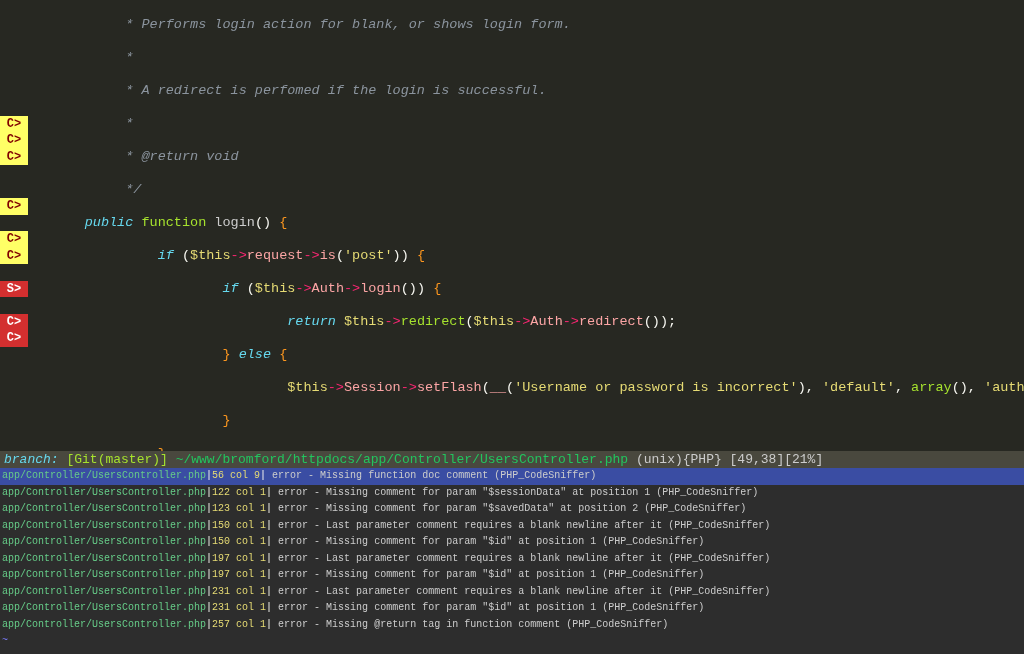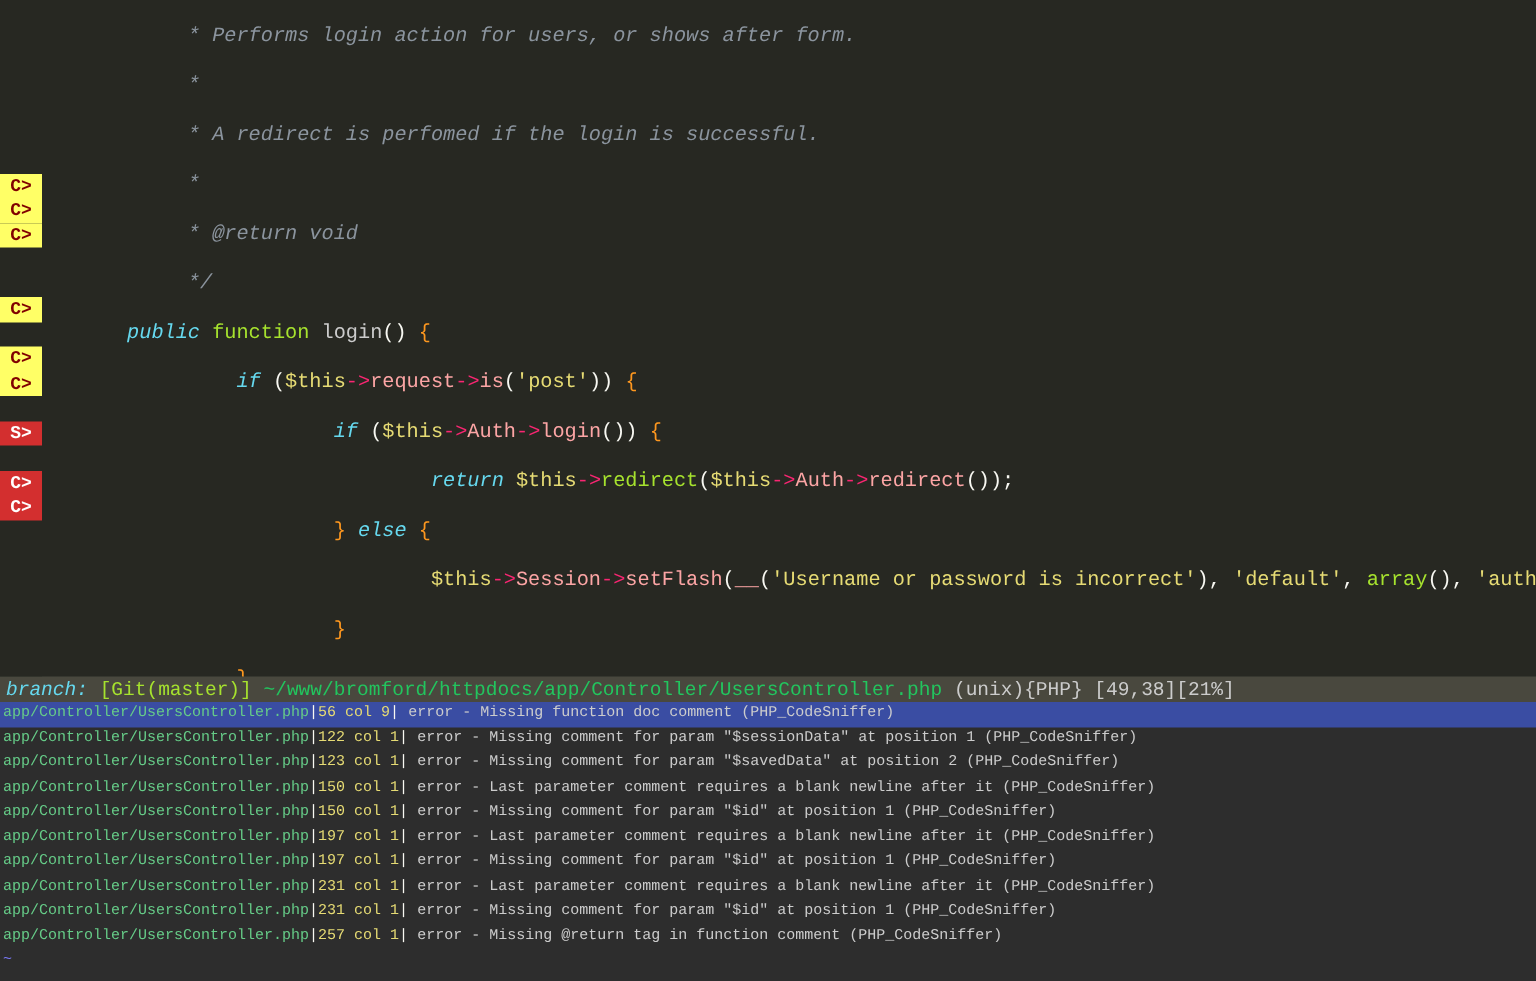--- a/index.html
+++ b/index.html
@@ -170,21 +170,21 @@
           <span></span>
         </div>
       <div class="gut-line">
           <span></span>
         </div>
       <div class="gut-line">
           <span></span>
         </div>
     </div>
     <div class="code">
-<div class="code-line">       <span class="c-doc">     * Performs login action for users, or shows after form.</span></div>
+<div class="code-line">       <span class="c-doc">     * Performs login action for blank, or shows login form.</span></div>
 <div class="code-line">       <span class="c-doc">     *</span></div>
 <div class="code-line">       <span class="c-doc">     * A redirect is perfomed if the login is successful.</span></div>
 <div class="code-line">       <span class="c-doc">     *</span></div>
 <div class="code-line">       <span class="c-doc">     * @return void</span></div>
 <div class="code-line">       <span class="c-doc">     */</span></div>
 <div class="code-line">       <span class="c-key">public</span> <span class="c-func">function</span> <span class="c-funcname">login</span><span class="c-paren">()</span> <span class="c-brace">{</span></div>
 <div class="code-line">                <span class="c-key">if</span> <span class="c-paren">(</span><span class="c-varthis">$this</span><span class="c-arrow">-&gt;</span><span class="c-ident">request</span><span class="c-arrow">-&gt;</span><span class="c-ident">is</span><span class="c-paren">(</span><span class="c-str">'post'</span><span class="c-paren">))</span> <span class="c-brace">{</span></div>
 <div class="code-line">                        <span class="c-key">if</span> <span class="c-paren">(</span><span class="c-varthis">$this</span><span class="c-arrow">-&gt;</span><span class="c-ident">Auth</span><span class="c-arrow">-&gt;</span><span class="c-ident">login</span><span class="c-paren">())</span> <span class="c-brace">{</span></div>
 <div class="code-line">                                <span class="c-key">return</span> <span class="c-varthis">$this</span><span class="c-arrow">-&gt;</span><span class="c-func">redirect</span><span class="c-paren">(</span><span class="c-varthis">$this</span><span class="c-arrow">-&gt;</span><span class="c-ident">Auth</span><span class="c-arrow">-&gt;</span><span class="c-ident">redirect</span><span class="c-paren">())</span>;</div>
 <div class="code-line">                        <span class="c-brace">}</span> <span class="c-key">else</span> <span class="c-brace">{</span></div>

